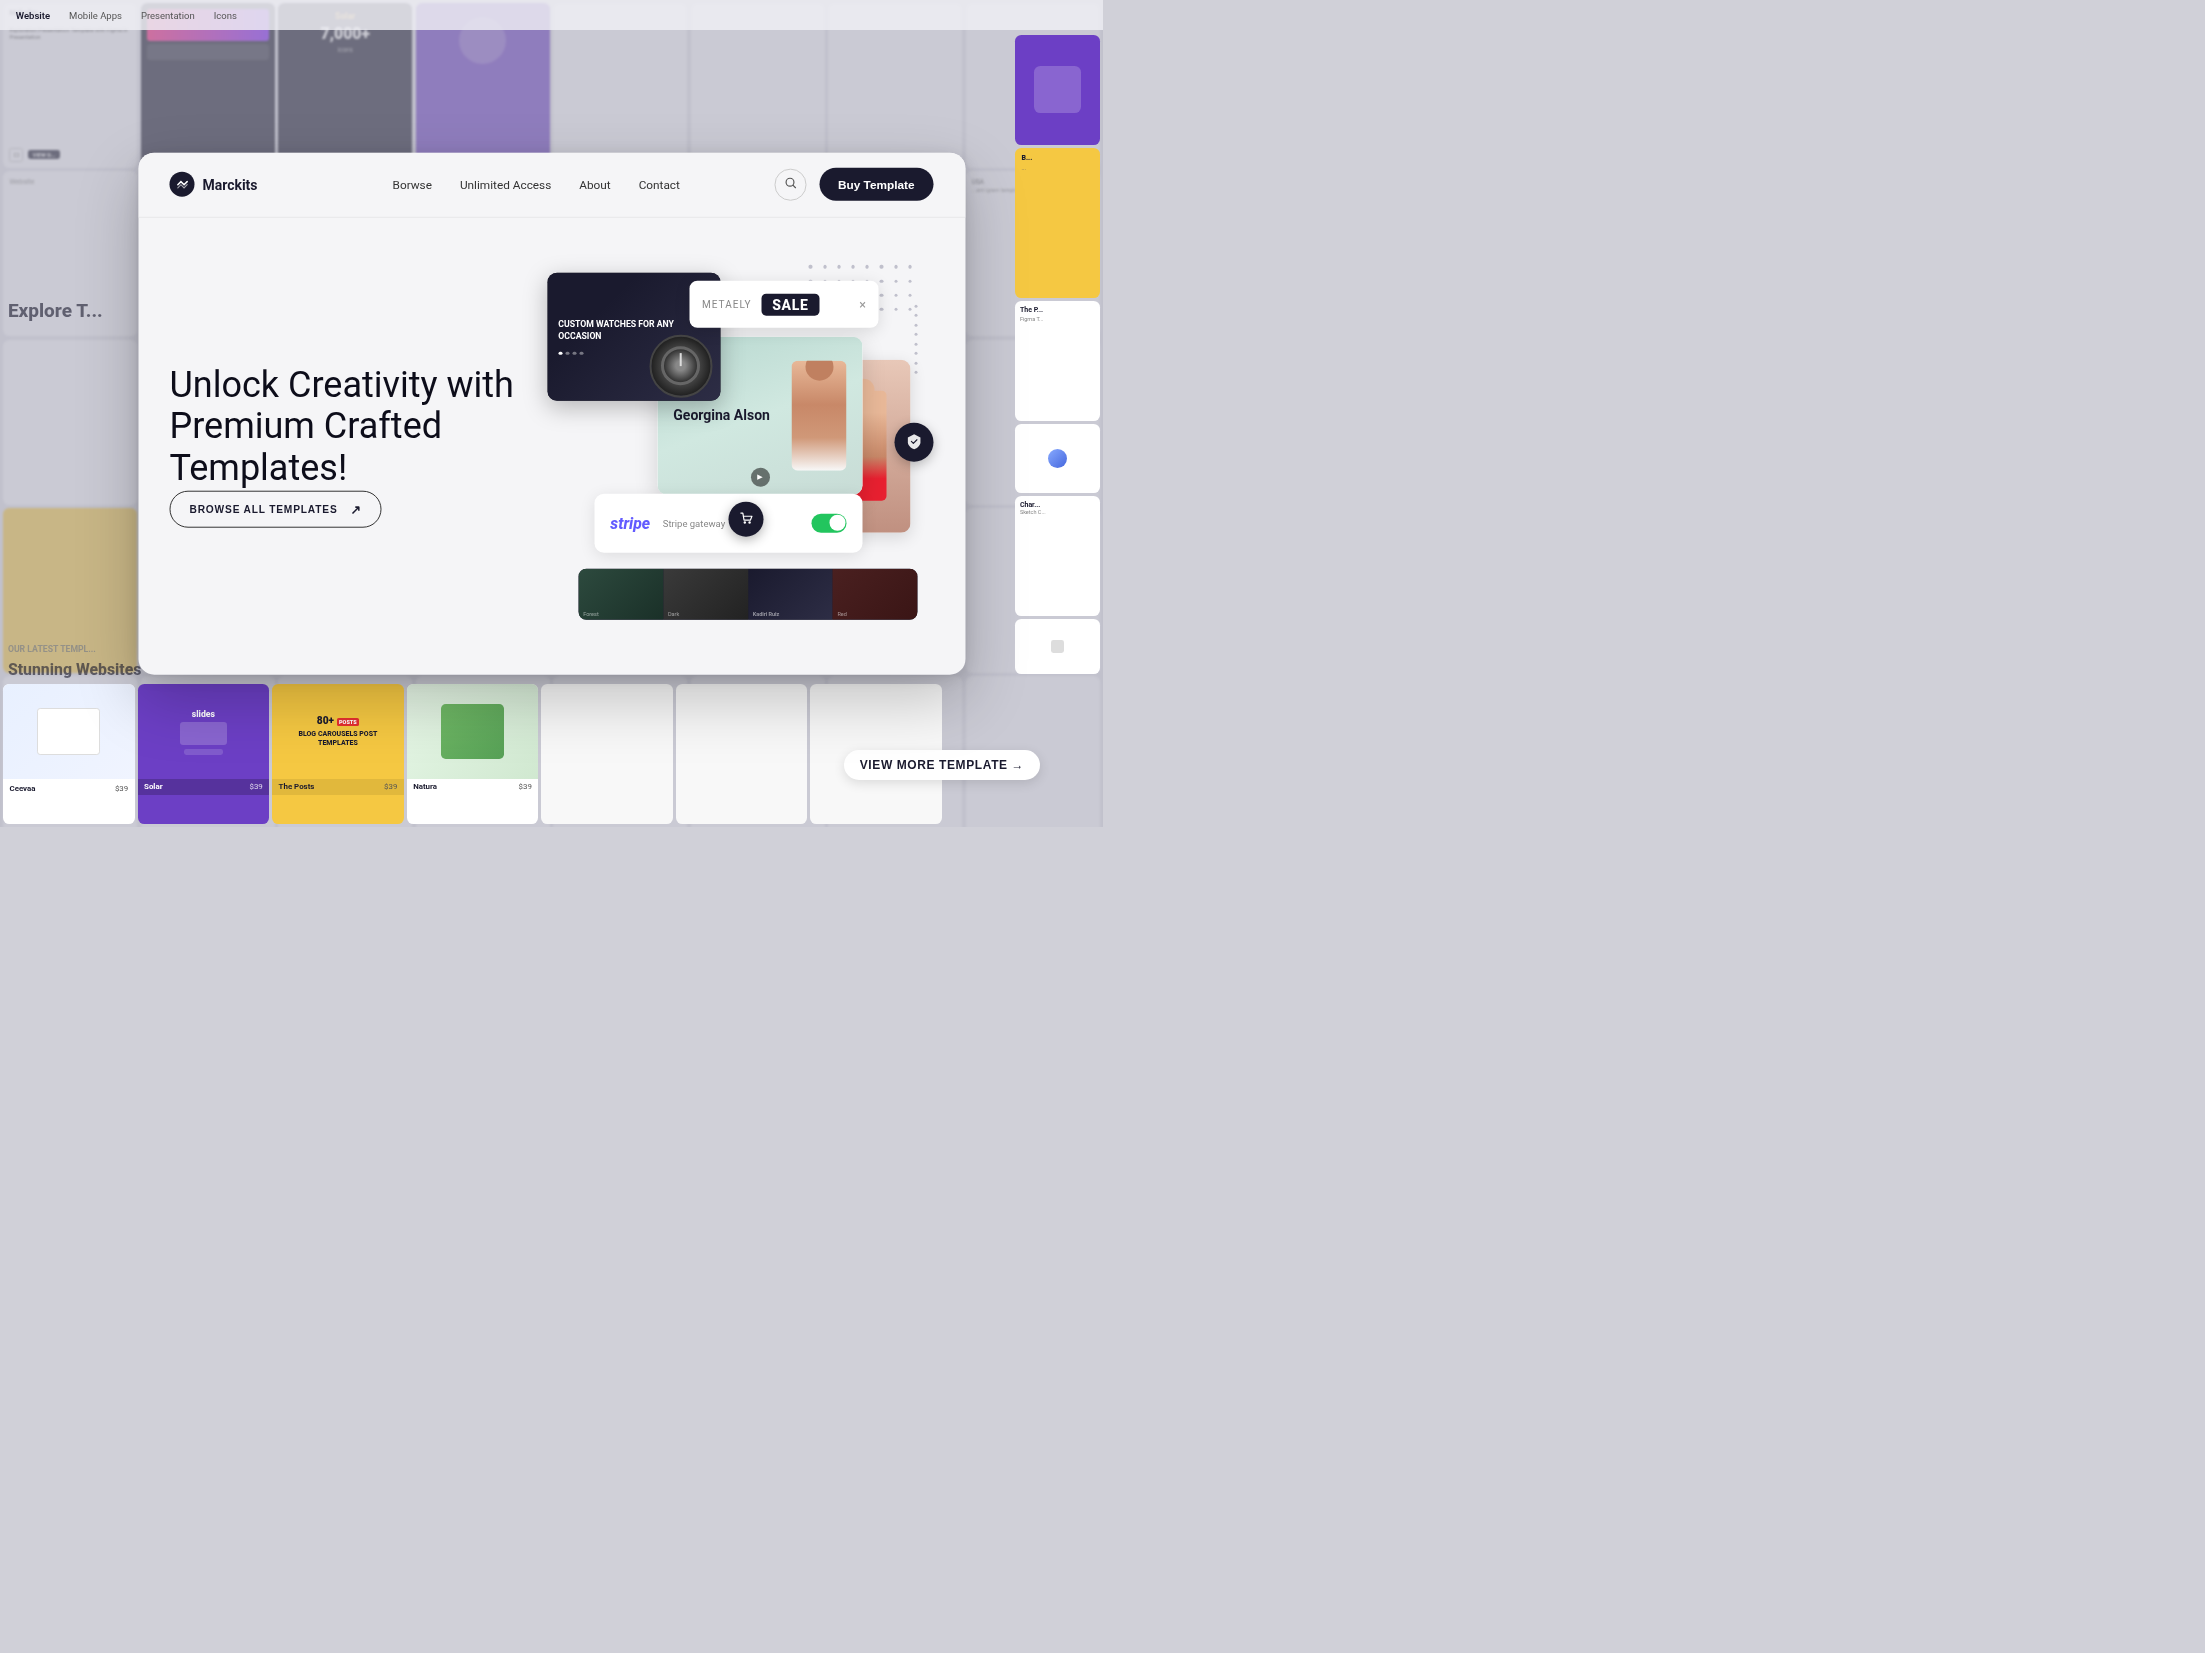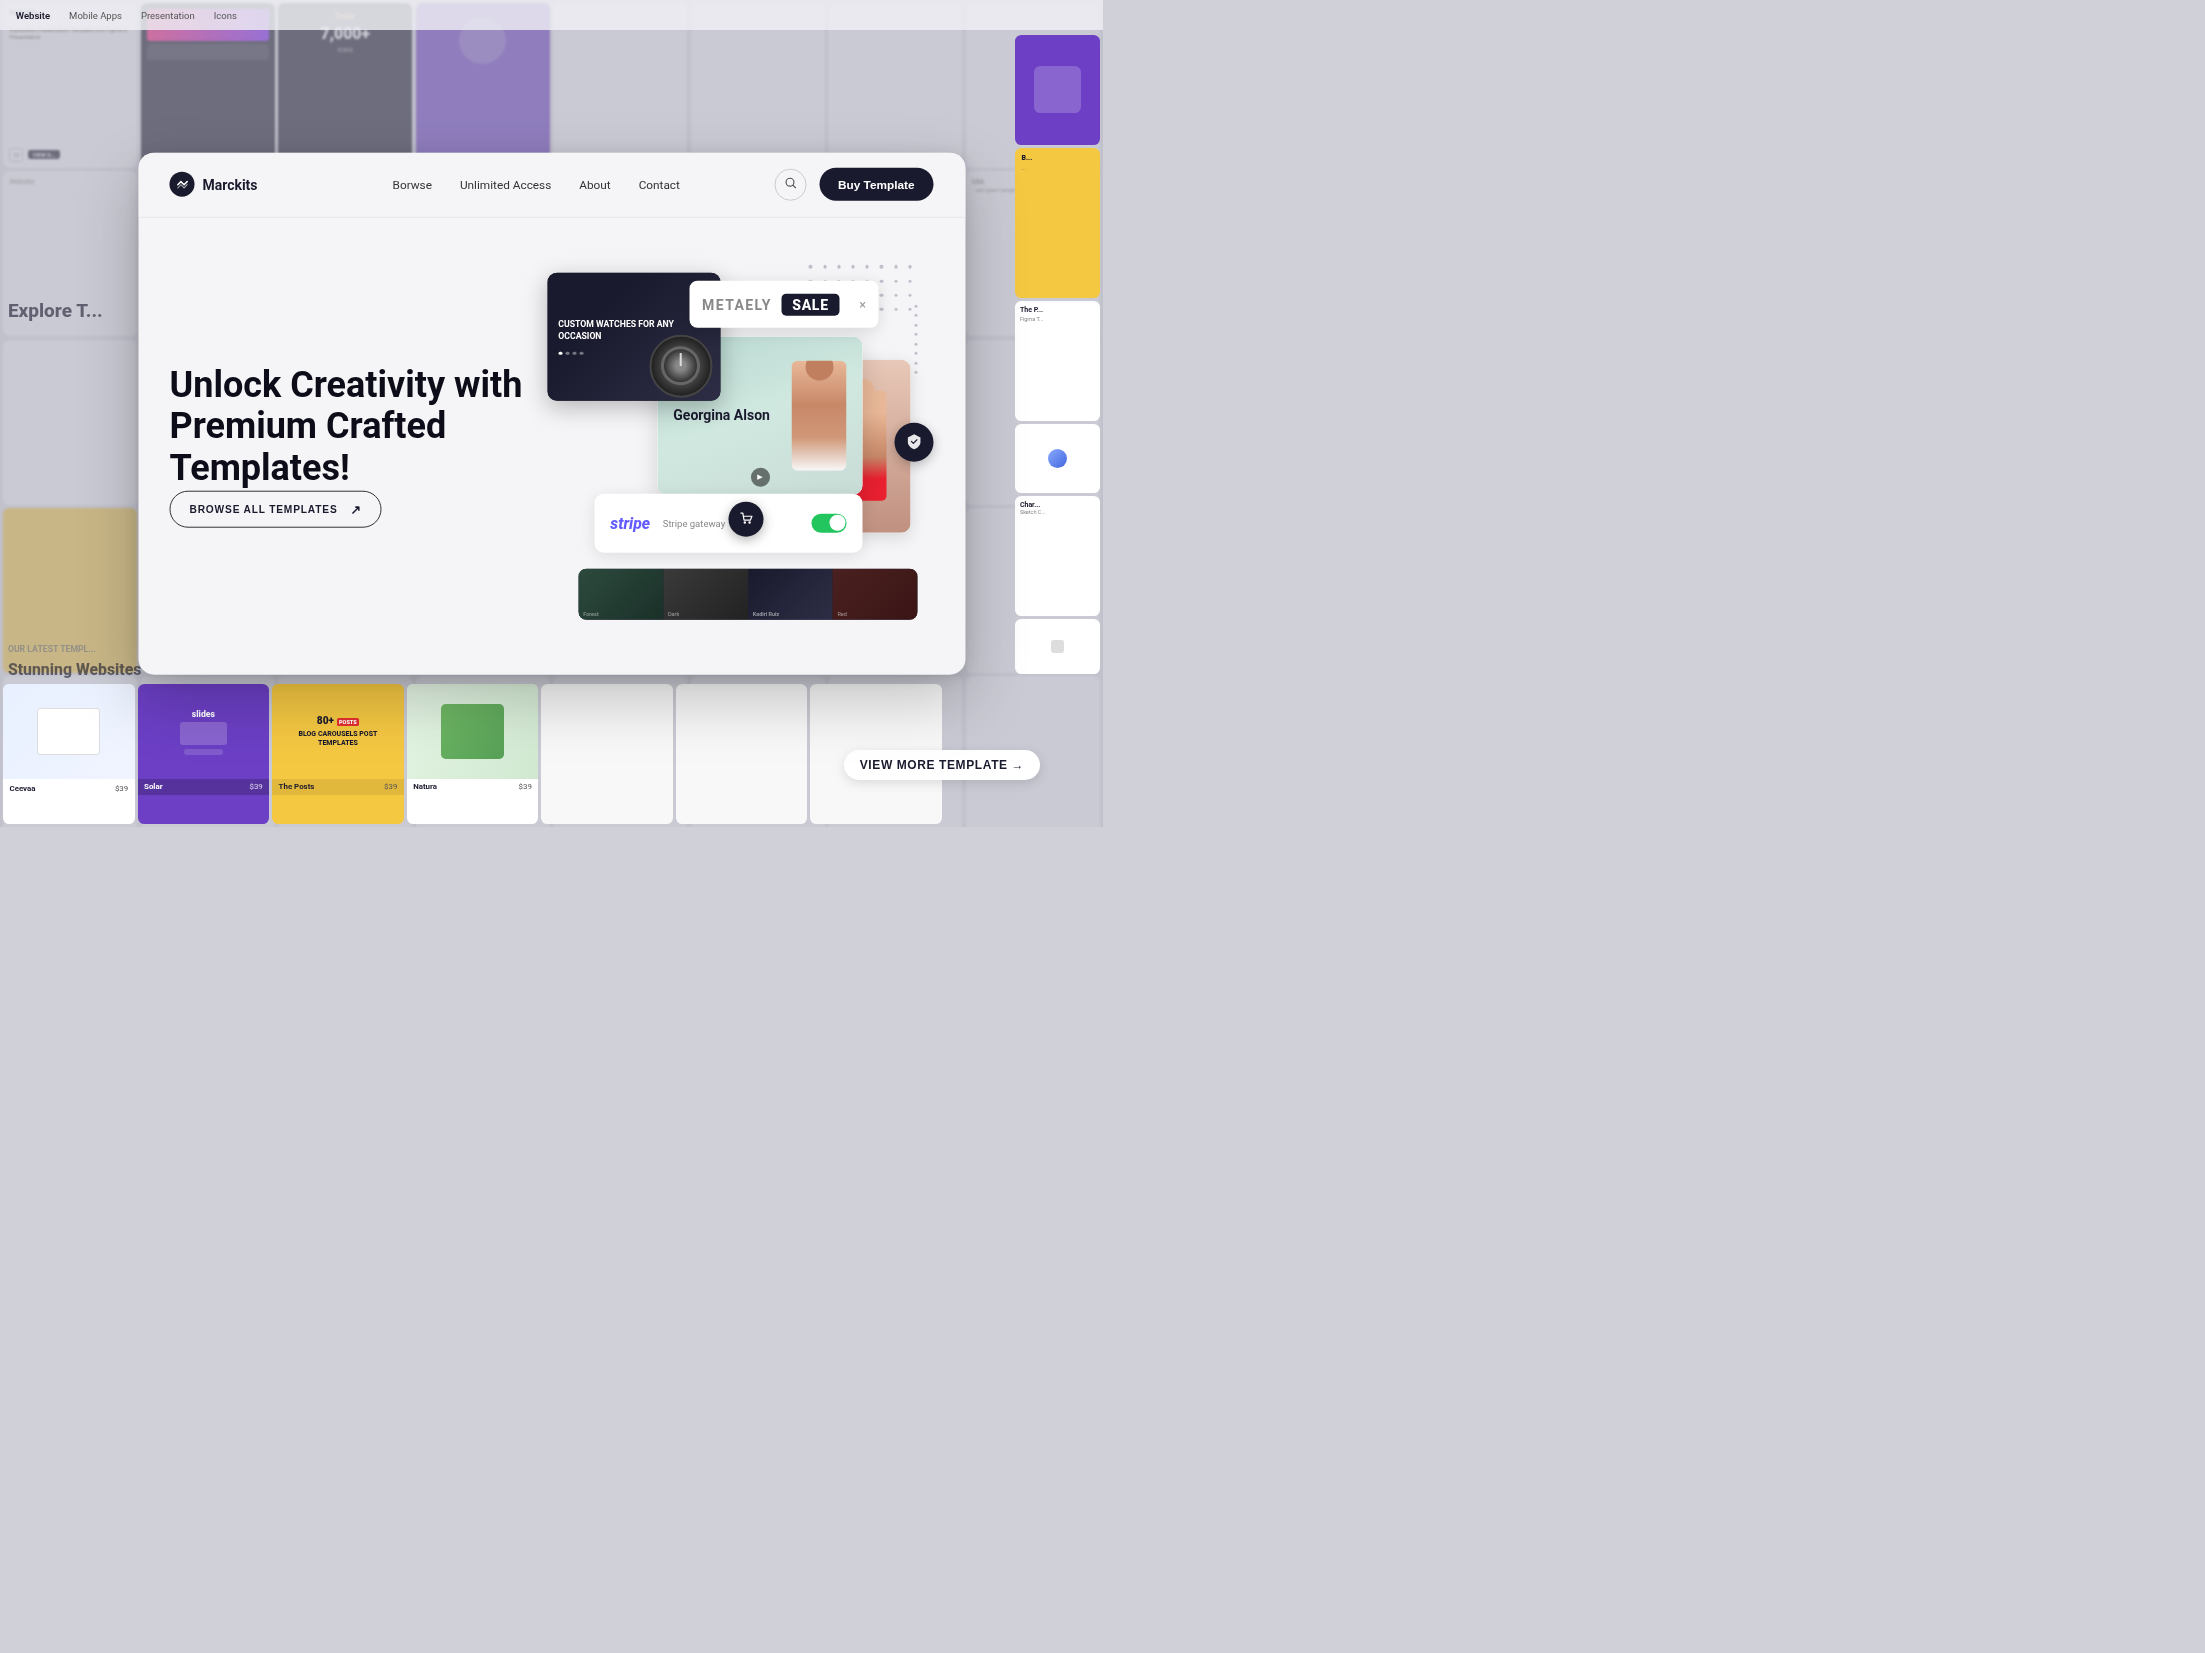--- a/index.html
+++ b/index.html
@@ -140,21 +140,21 @@
       gap: 0;
       min-height: 457px;
       position: relative;
     }
     .hero-left {
       flex: 0 0 362px;
       z-index: 2;
     }
     .hero-title {
       font-size: 36px;
-      font-weight: 700;
+      font-weight: 400;
       line-height: 1.15;
       color: #0d0d1a;
       margin-bottom: 2px;
     }
     .hero-subtitle {
       font-size: 11.8px;
       color: #555;
       line-height: 1.65;
       margin-bottom: 28px;
       max-width: 299px;
@@ -778,21 +778,21 @@
           </div>
         </div>
         <div class="watch-img-placeholder">
 
           <div style="position:absolute;top:50%;left:50%;transform:translate(-50%,-50%);width:39px;height:39px;border-radius:50%;background:radial-gradient(circle,#888 20%,#333 70%);border:3.2px solid #666;"></div>
           <div style="position:absolute;top:50%;left:50%;transform:translate(-50%,-50%);width:1.6px;height:12.6px;background:#ddd;transform-origin:bottom center;transform:translate(-50%,-100%) rotate(0deg);"></div>
         </div>
       </div>
 
       <div class="template-sale">
-        <div style="font-size:14px;font-weight:700;color:#888;letter-spacing:0.1em;">METAELY</div>
+        <div style="font-size:10px;font-weight:400;color:#888;letter-spacing:0.1em;">METAELY</div>
         <div class="sale-badge">SALE</div>
         <span class="sale-close">×</span>
       </div>
 
       <div class="template-model">
         <div class="model-bg">
           <div class="model-name">Georgina Alson</div>
           <div class="model-figure">
             <div class="model-head"></div>
             <div style="width:100%;height:100%;background:linear-gradient(180deg,#e8b898 0%,#c88868 40%,#d09878 70%,#f8f8f8 100%);"></div>

